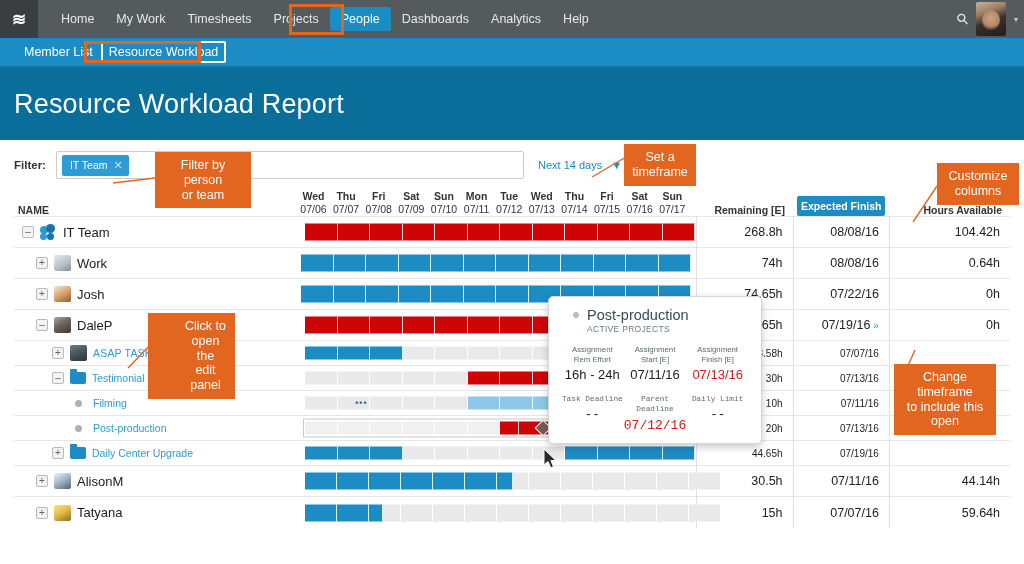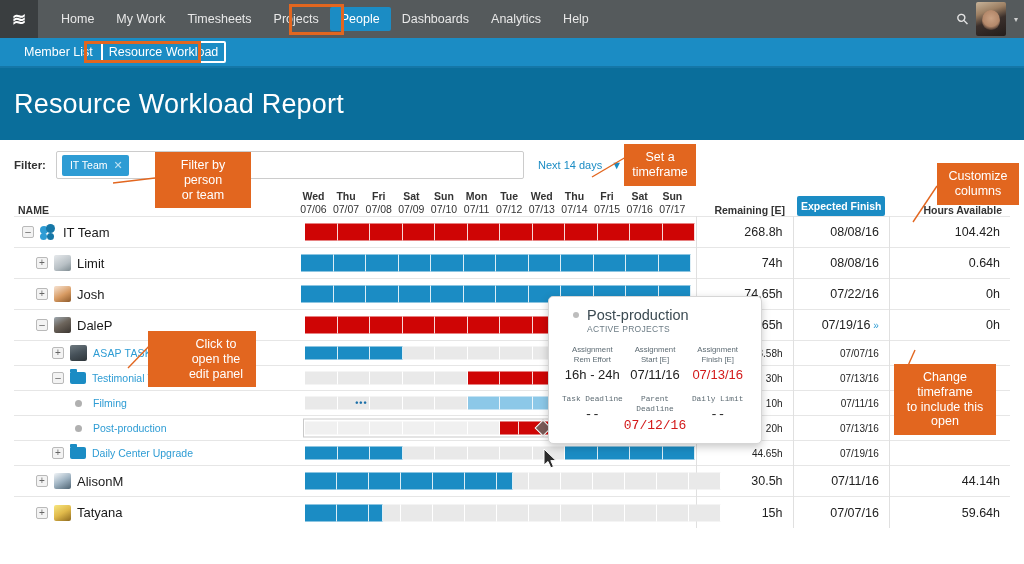--- a/index.html
+++ b/index.html
@@ -311,21 +311,21 @@
     <td class="num col-sep">268.8h</td>
     <td class="date col-sep">08/08/16</td>
     <td class="avail col-sep">104.42h</td>
   </tr>
 
   <tr class="datarow">
     <td class="namecell indent1">
       <div class="nameinner">
         <span class="toggle">+</span>
         <span class="av adam"></span>
-        <span class="nm">Limit</span>
+        <span class="nm">Work</span>
       </div>
     </td>
     <td class="gantt-cell" colspan="12">
       <div class="track" style="left:4px;width:424px;">
         <div class="seg blue" style="width:32.5px"></div>
               <div class="seg blue" style="width:32.5px"></div>
         <div class="seg blue" style="width:32.5px"></div>
               <div class="seg blue" style="width:32.5px"></div>
         <div class="seg blue" style="width:32.5px"></div>
               <div class="seg blue" style="width:32.5px"></div>
@@ -689,21 +689,21 @@
 
 <div class="callout" style="left:624px; top:144px; width:72px;">
   <span>Set a timeframe</span>
 </div>
 
 <div class="callout" style="left:937px; top:163px; width:82px;">
   <span>Customize</span><br>
   <span>columns</span>
 </div>
 
-<div class="callout" style="left:148px; top:331px; width:108px;padding-left:36px;">
+<div class="callout" style="left:148px; top:313px; width:87px;padding-left:36px;">
   <span>Click to open the</span><br>
   <span>edit panel</span>
 </div>
 
 <div class="callout" style="left:894px; top:364px; width:102px;">
   <span>Change timeframe</span><br>
   <span>to include this open</span>
 </div>
 
 <div class="hl-box" style="left:289px; top:4px; width:55px; height:31px;"></div>

